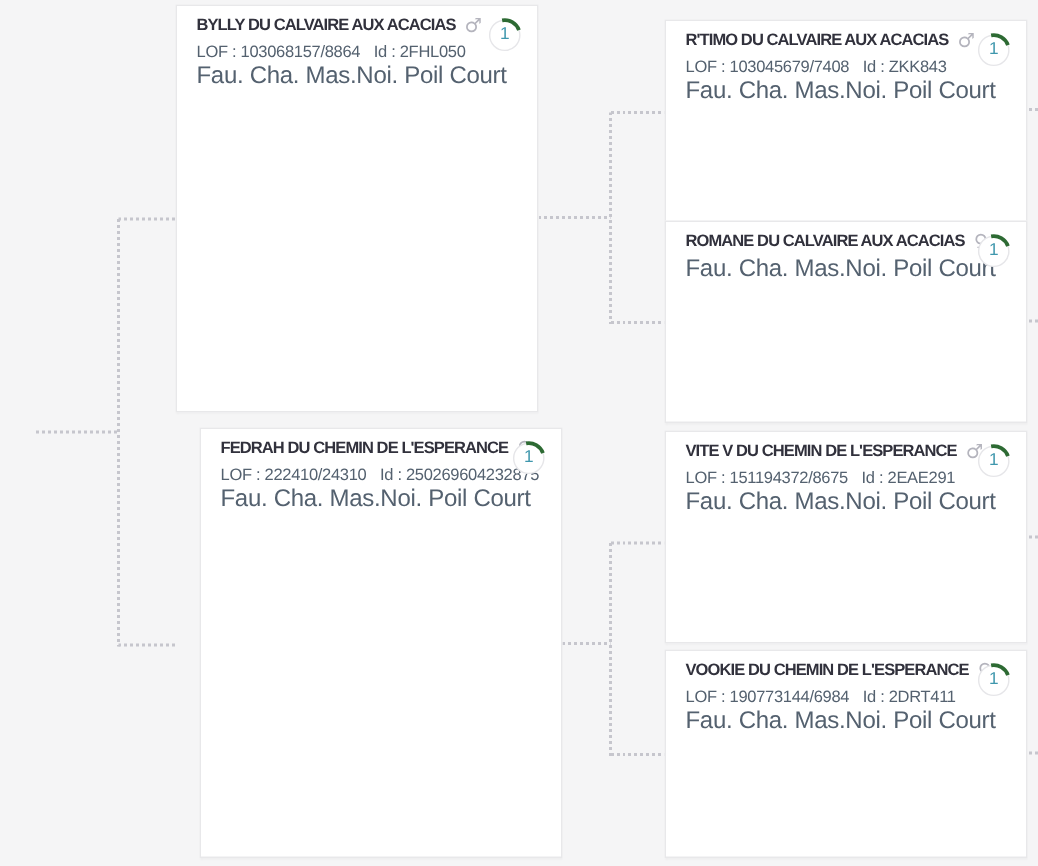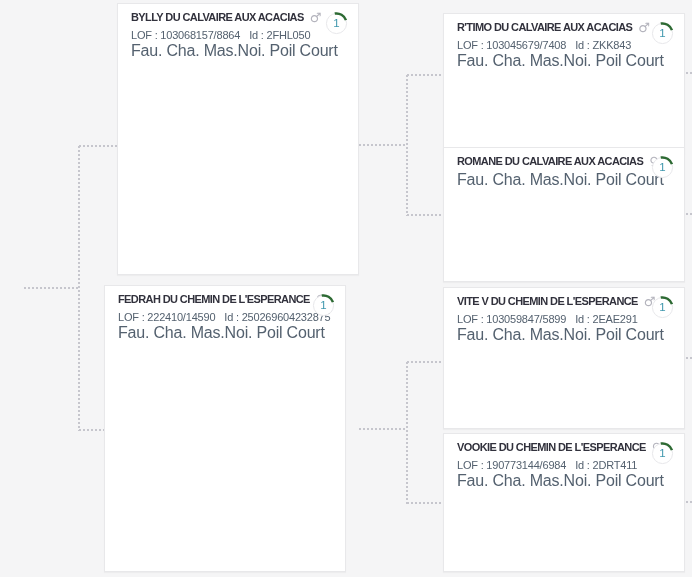--- a/index.html
+++ b/index.html
@@ -15,21 +15,21 @@
   .card {
     position:absolute;
     background:#ffffff;
     border:1px solid #e8e8ea;
     box-shadow:0 1px 1px rgba(0,0,0,0.03);
     box-sizing:border-box;
     padding:7px 12px 0 13px;
     cursor:pointer;
   }
   .c0 { left:117px; top:3px;   width:242px; height:272px; }
-  .c1 { left:104px; top:285px; width:242px; height:287px; }
+  .c1 { left:133px; top:285px; width:242px; height:287px; }
   .c2 { left:443px; top:13px;   width:242px; height:141px; }
   .c3 { left:443px; top:147px; width:242px; height:135px; }
   .c4 { left:443px; top:287px; width:242px; height:142px; }
   .c5 { left:443px; top:433px; width:242px; height:139px; }
 
   .title-row {
     display:flex; align-items:flex-end; gap:6px;
     padding-right:36px; margin-bottom:5px;
   }
   .dog-name {
@@ -129,21 +129,21 @@
       <span class="badge-num">1</span>
     </div>
   </div>
 
   <div class="card c1">
     <div class="title-row">
       <span class="dog-name">FEDRAH DU CHEMIN DE L'ESPERANCE</span>
       <span class="gender">♀</span>
     </div>
     <div class="meta">
-      <span>LOF : 222410/14590</span><span class="id-part">Id : 250269604232875</span>
+      <span>LOF : 222410/24310</span><span class="id-part">Id : 250269604232875</span>
     </div>
     <div class="traits">Fau. Cha. Mas.Noi. Poil Court</div>
     <div class="badge">
       <svg viewBox="0 0 24 24">
         <circle cx="12" cy="12" r="10.5" fill="#ffffff" stroke="#e6e6e9" stroke-width="1"></circle>
         <path d="M 10.18 1.66 A 10.5 10.5 0 0 1 21.87 8.41" fill="none" stroke="#2d6a33" stroke-width="2.6"></path>
       </svg>
       <span class="badge-num">1</span>
     </div>
   </div>
@@ -180,21 +180,21 @@
       <span class="badge-num">1</span>
     </div>
   </div>
 
   <div class="card c4">
     <div class="title-row">
       <span class="dog-name">VITE V DU CHEMIN DE L'ESPERANCE</span>
       <span class="gender">♂</span>
     </div>
     <div class="meta">
-      <span>LOF : 103059847/5899</span><span class="id-part">Id : 2EAE291</span>
+      <span>LOF : 151194372/8675</span><span class="id-part">Id : 2EAE291</span>
     </div>
     <div class="traits">Fau. Cha. Mas.Noi. Poil Court</div>
     <div class="badge">
       <svg viewBox="0 0 24 24">
         <circle cx="12" cy="12" r="10.5" fill="#ffffff" stroke="#e6e6e9" stroke-width="1"></circle>
         <path d="M 10.18 1.66 A 10.5 10.5 0 0 1 21.87 8.41" fill="none" stroke="#2d6a33" stroke-width="2.6"></path>
       </svg>
       <span class="badge-num">1</span>
     </div>
   </div>

